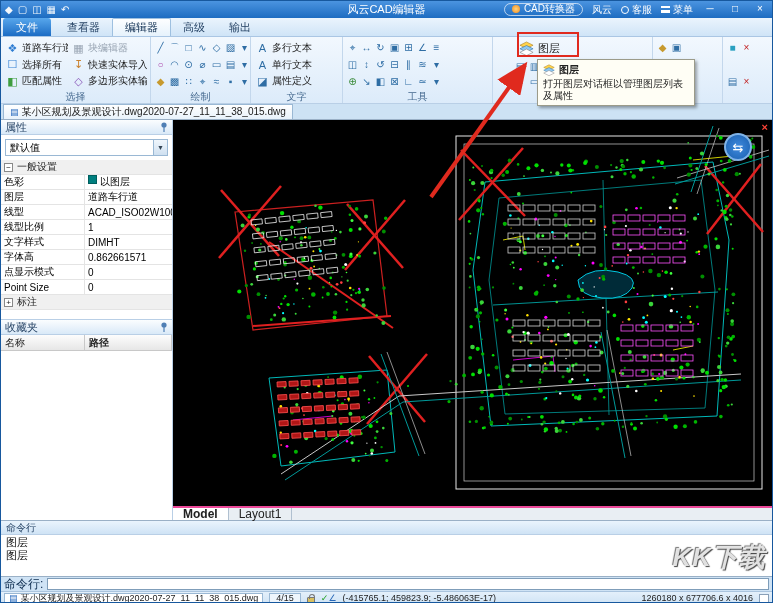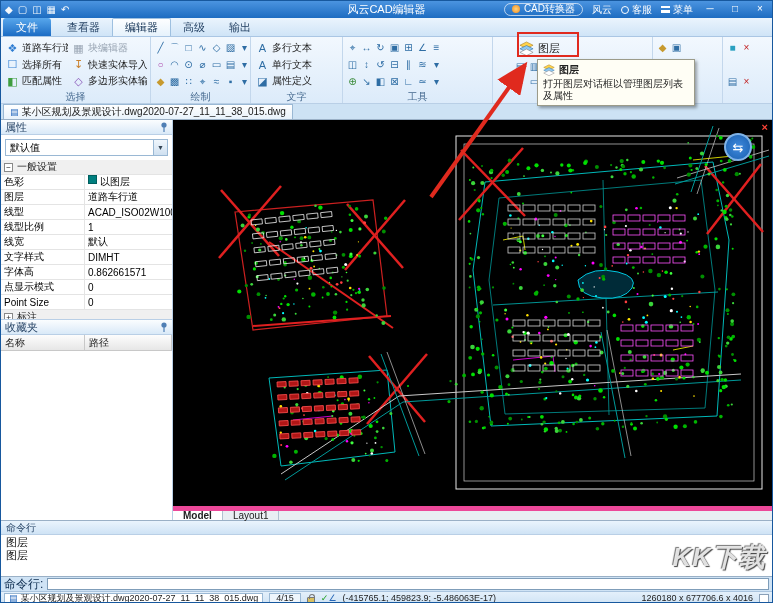--- a/index.html
+++ b/index.html
@@ -65,21 +65,21 @@
   .favs{flex:1;display:flex;flex-direction:column;border-top:1px solid #b9cfe6}
   .fav-cols{display:flex;height:16px;border-bottom:1px solid #c8c8c8;flex:0 0 16px}
   .fav-col{background:linear-gradient(#fdfdfd,#e6e6e6);border-right:1px solid #c8c8c8;padding:0 4px;display:flex;align-items:center;font-size:10px;color:#222}
   .fav-body{flex:1;background:#fff}
 
   
   .canvas-col{flex:1;display:flex;flex-direction:column;background:#000;position:relative}
   .canvas-view{height:386px;position:relative;flex:0 0 386px;overflow:hidden}
   .pan-icon{position:absolute;top:13px;right:20px;width:28px;height:28px;border-radius:50%;background:radial-gradient(#3f8ade,#1a5fae);border:2px solid #7fb3e8;color:#fff;display:flex;align-items:center;justify-content:center;font-size:13px;z-index:4}
   .canvas-close{position:absolute;top:1px;right:4px;color:#ff4438;font-weight:bold;font-size:11px;z-index:4}
-  .mtabs{height:14px;background:#e9eef3;display:flex;align-items:stretch;border-top:5px solid #ec4899;font-size:10px;flex:0 0 14px}
+  .mtabs{height:14px;background:#e9eef3;display:flex;align-items:stretch;border-top:2px solid #ec4899;font-size:12px;flex:0 0 14px}
   .mtab2{padding:0 10px;border-right:1px solid #b0c0d0;display:flex;align-items:center;color:#222}
   .mtab2.active{background:#fff;font-weight:bold}
 
   
   .cmdpanel{height:56px;display:flex;flex-direction:column;border-top:1px solid #9ab0c6;flex:0 0 56px}
   .cmdhdr{height:14px;background:linear-gradient(#eaf4fd,#cfe3f5);padding:0 5px;color:#1e3c5f;border-bottom:1px solid #b9cfe6;display:flex;align-items:center;font-size:10px;flex:0 0 14px}
   .cmdbody{flex:1;background:#fff;padding:1px 5px;overflow:hidden}
   .cmdline{font-size:11px;line-height:13px;color:#111}
   .cmdinput-row{height:15px;background:#cfe3f5;display:flex;align-items:center;gap:4px;padding:0 3px;border-top:1px solid #9ab0c6;flex:0 0 15px}
   .cmdlabel{color:#0e2d50;font-size:12px;white-space:nowrap}
@@ -360,24 +360,20 @@
             </div>
             <div class="prow">
               <div class="pname">线型</div>
               <div class="pval">ACAD_ISO02W100</div>
             </div>
             <div class="prow">
               <div class="pname">线型比例</div>
               <div class="pval">1</div>
             </div>
             <div class="prow">
-              <div class="pname">线宽</div>
-              <div class="pval">默认</div>
-            </div>
-            <div class="prow">
               <div class="pname">文字样式</div>
               <div class="pval">DIMHT</div>
             </div>
             <div class="prow">
               <div class="pname">字体高</div>
               <div class="pval">0.862661571</div>
             </div>
             <div class="prow">
               <div class="pname">点显示模式</div>
               <div class="pval">0</div>
@@ -395,21 +391,21 @@
       <div class="favs">
         <div class="phdr">
           <span>收藏夹</span>
           <svg width="8" height="11" viewBox="0 0 8 11">
               <circle cx="4" cy="3" r="2.6" fill="#4f7fb5"></circle>
               <rect x="3.4" y="5" width="1.2" height="5" fill="#4f7fb5"></rect>
             </svg>
         </div>
         <div id="fav-cols" class="fav-cols">
             <div class="fav-col" style="width: 84px;">名称</div>
-            <div class="fav-col" style="flex: 1 1 0%;">路径</div>
+            <div class="fav-col" style="flex: 1 1 0%; font-weight: bold;">路径</div>
           </div>
         <div class="fav-body"></div>
       </div>
     </div>
 
     <div class="canvas-col">
       <div class="canvas-view">
         <svg id="cad-svg" width="599" height="386" viewBox="0 0 599 386" style="display:block;background:#000">
 
           <rect x="283" y="16" width="306" height="353" fill="none" stroke="#e8e8e8" stroke-width="1"></rect>

